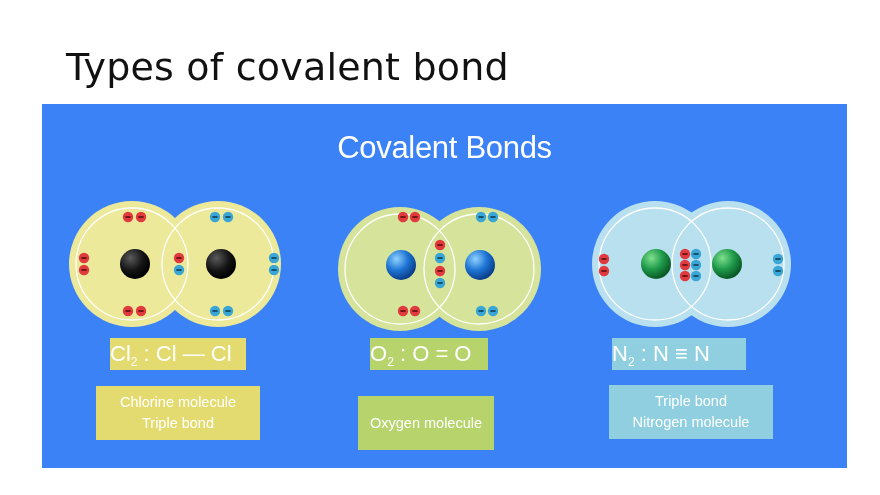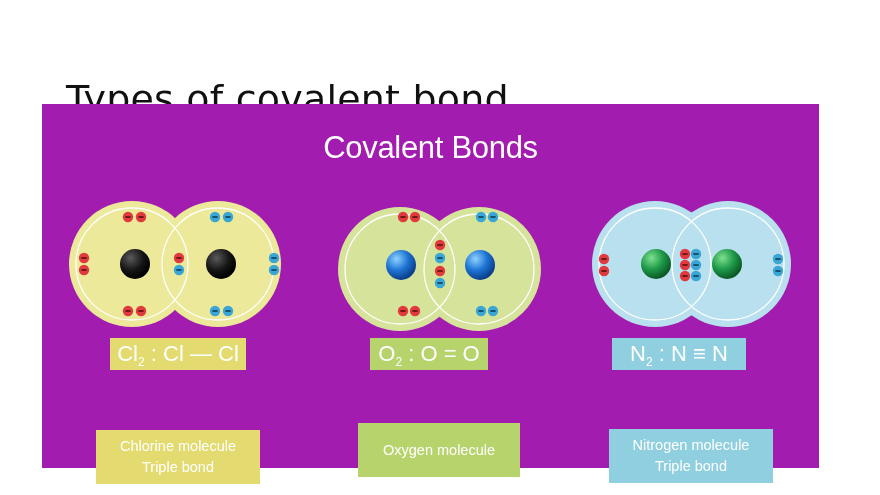--- a/index.html
+++ b/index.html
@@ -3,41 +3,42 @@
   <meta charset="utf-8">
   <style>
     html, body { margin: 0; padding: 0; }
     body {
       width: 880px; height: 495px; background: #ffffff; position: relative; overflow: hidden;
       font-family: "DejaVu Sans", sans-serif;
     }
     .slide-title {
       position: absolute; left: 66px; top: 48px;
       font-family: "DejaVu Sans", sans-serif; font-size: 38px; color: #111111;
-      letter-spacing: 0.2px; white-space: nowrap; line-height: 1; margin-top: 32px;
+      letter-spacing: 0.2px; white-space: nowrap; line-height: 1;
     }
     .panel {
       position: absolute; left: 42px; top: 104px; width: 777px; height: 364px;
-      background: #a21caf;
+      background: #3b82f6;
+      padding-left: 28px;
     }
     .panel-title {
       position: absolute; left: 0; right: 0; top: 26px; text-align: center;
       font-family: "Liberation Sans", sans-serif; font-size: 31px; color: #ffffff;
       letter-spacing: -0.3px;
     }
     svg.diagram { position: absolute; left: 0; top: 0; }
     .formula {
-      position: absolute; height: 32px; line-height: 32px; text-align: center;
+      position: absolute; height: 32px; line-height: 32px; 
       color: #ffffff; font-family: "Liberation Sans", sans-serif; font-size: 22px; white-space: nowrap;
     }
     .formula sub { font-size: 12px; vertical-align: -5px; }
     .desc {
       position: absolute; text-align: center; color: #ffffff;
       font-family: "Liberation Sans", sans-serif; font-size: 14.5px; line-height: 21px;
-      display: flex; flex-direction: column; justify-content: center; margin-top: 44px;
+      display: flex; flex-direction: column; justify-content: center;
     }
   </style>
 </head>
 <body>
 
 <div class="slide-title">Types of covalent bond</div>
 
 <div class="panel">
   <div class="panel-title">Covalent Bonds</div>
 
@@ -142,20 +143,20 @@
   </div>
   <div class="formula" style="left:570px; top:234px; width:134px; background:#8fcfe0;">
     <span>N</span><sub>2</sub>
     <span>: N ≡ N</span>
   </div>
 
   <div class="desc" style="left:54px; top:282px; width:164px; height:54px; background:#e3db6f;">
     <span>Chlorine molecule</span>
     <span>Triple bond</span>
   </div>
-  <div class="desc" style="left:316px; top:275px; width:162px; height:54px; background:#b7d46c;">
+  <div class="desc" style="left:316px; top:292px; width:136px; height:54px; background:#b7d46c;">
     <span>Oxygen molecule</span>
   </div>
   <div class="desc" style="left:567px; top:281px; width:164px; height:54px; background:#8fcfe0;">
+    <span>Triple bond</span>
     <span>Nitrogen molecule</span>
-    <span>Triple bond</span>
   </div>
 </div>
 
 </body></html>

